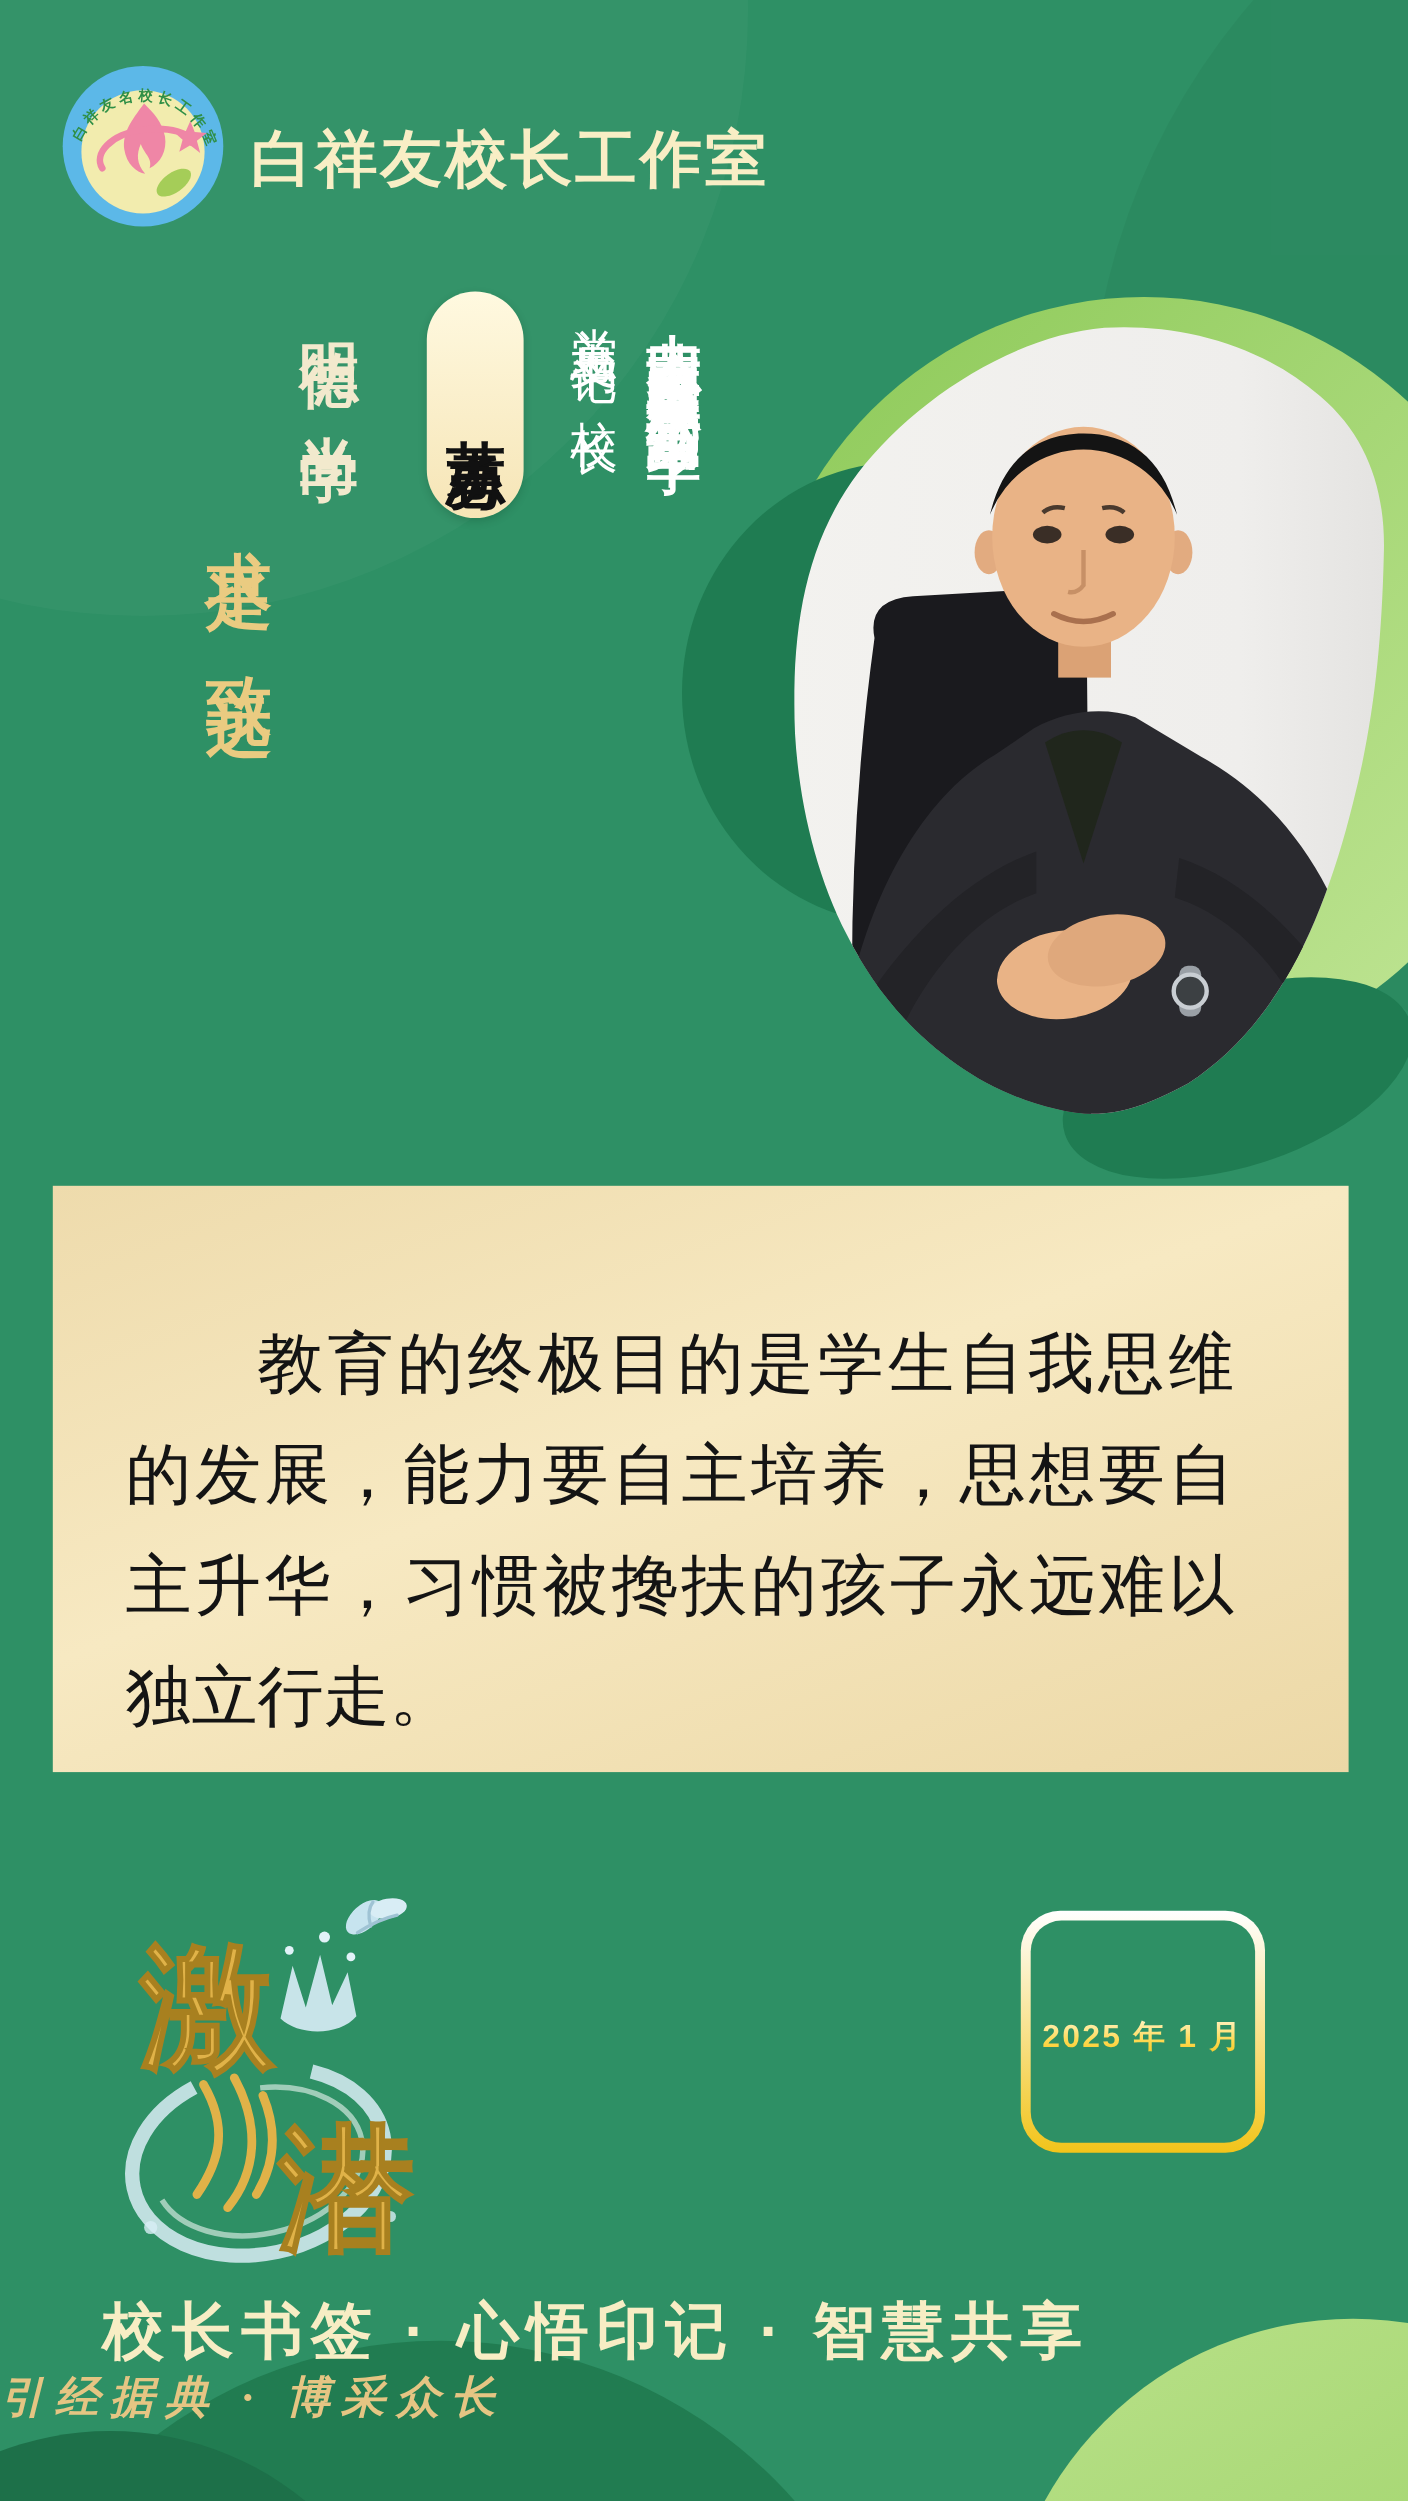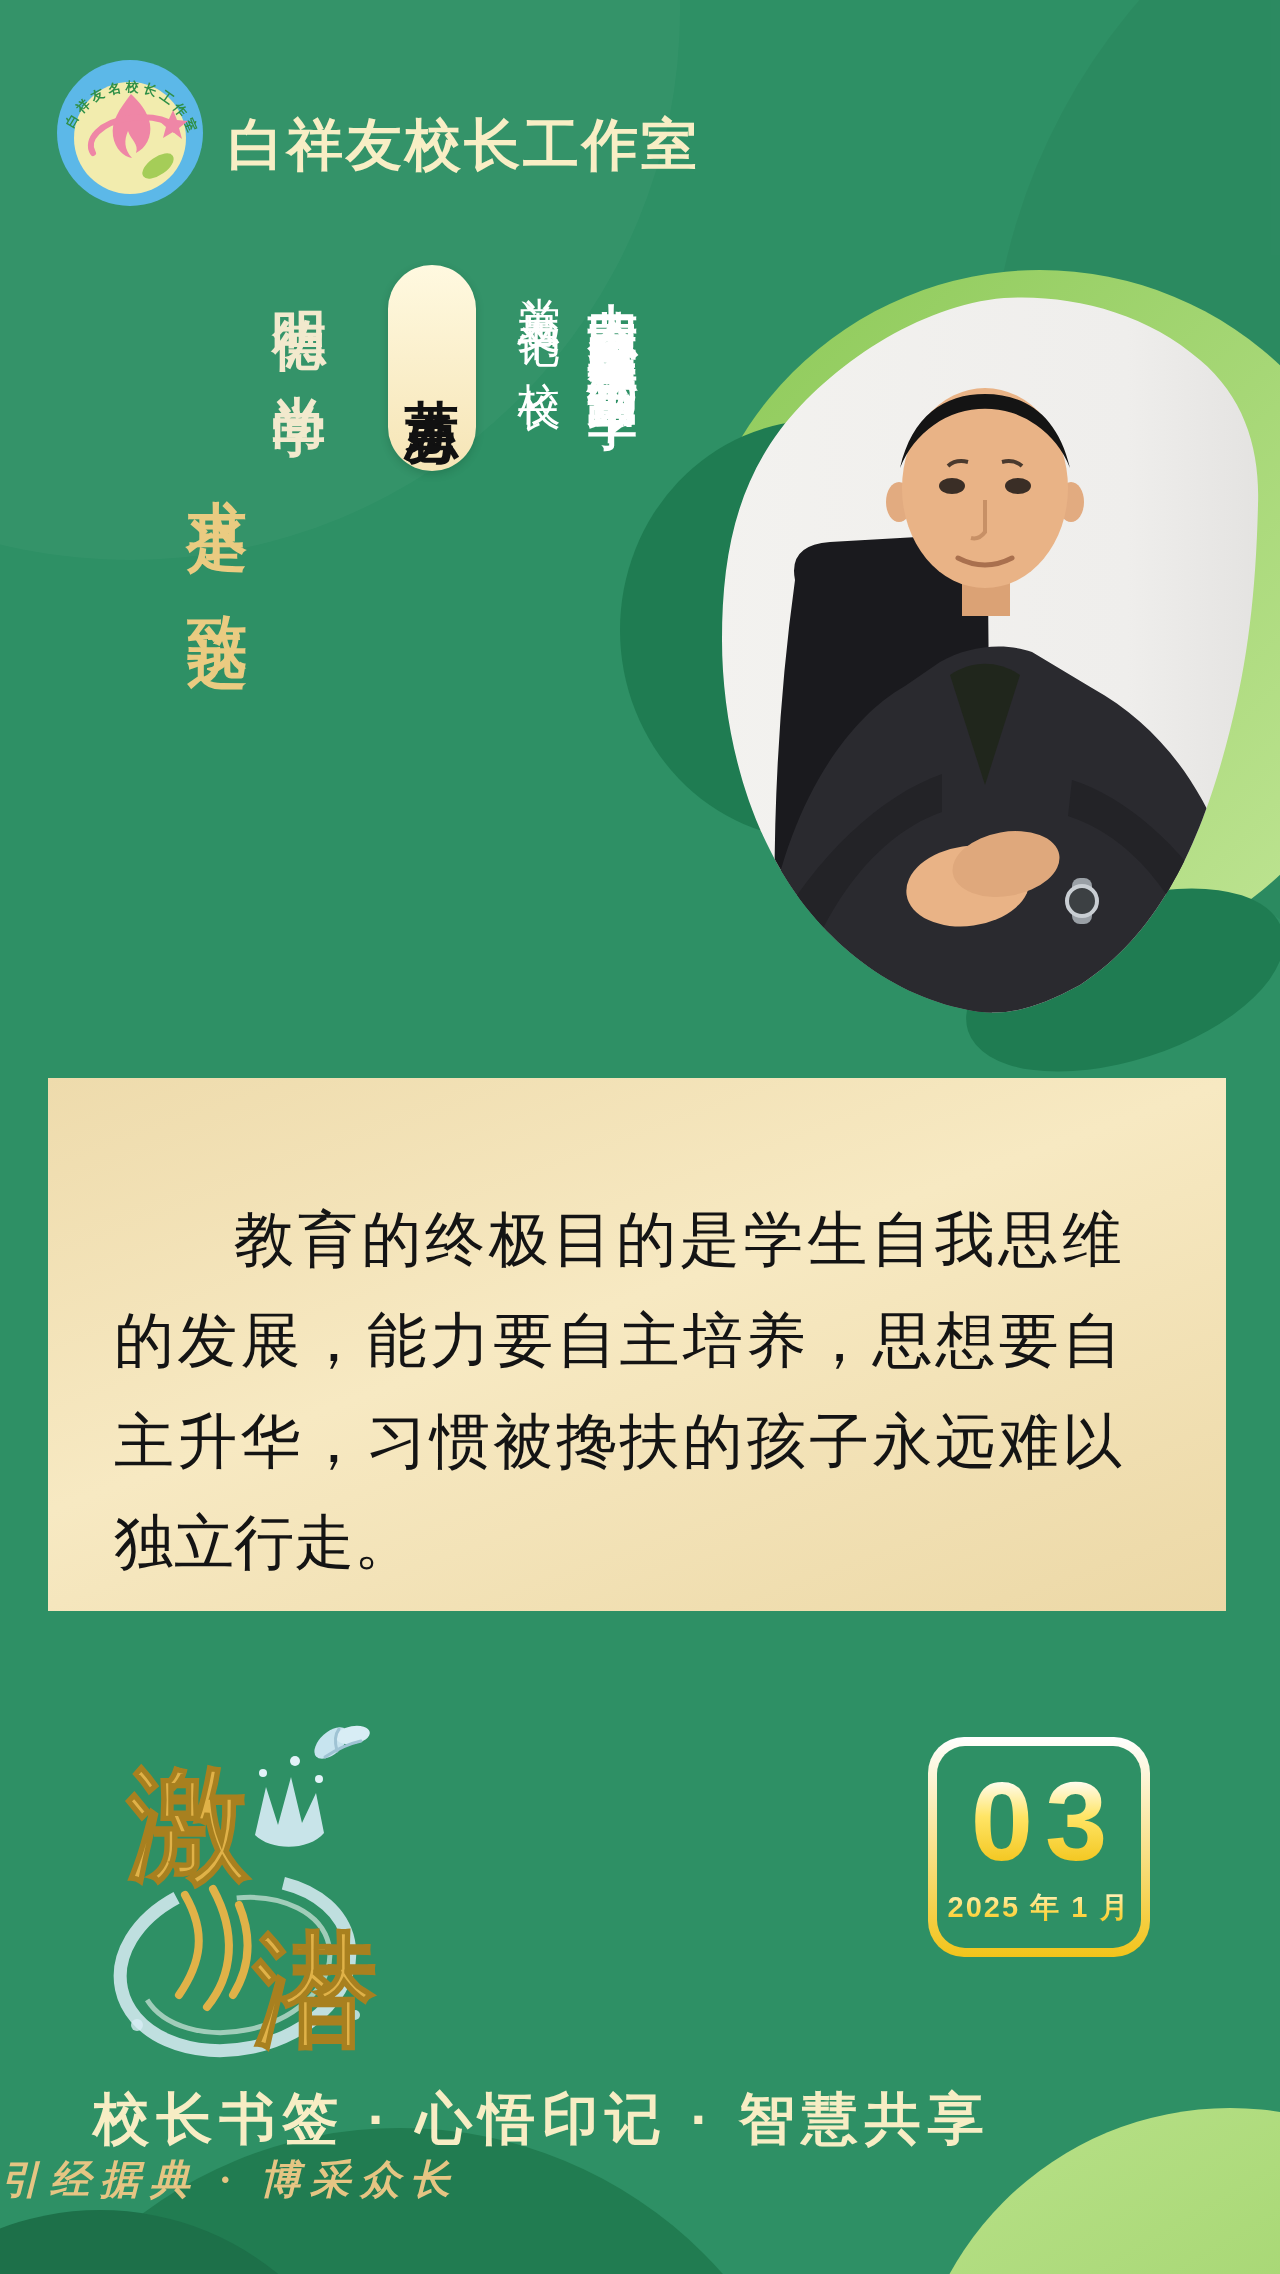--- a/index.html
+++ b/index.html
@@ -180,21 +180,20 @@
       <path d="M100,200 C122,238 116,268 94,300"></path>
       <path d="M128,194 C152,238 148,280 122,312"></path>
       <path d="M154,210 C168,244 164,274 148,300"></path>
     </g>
     <text x="42" y="172" font-size="124" font-weight="bold" fill="#e0b248" stroke="#a8801f" stroke-width="1.5" font-family="Liberation Serif,serif">激</text>
     <text x="168" y="338" font-size="124" font-weight="bold" fill="#e0b248" stroke="#a8801f" stroke-width="1.5" font-family="Liberation Serif,serif">潜</text>
   </svg>
 
   <div class="abs issue-box">
     <div class="issue-inner">
-      <div class="issue-number">03</div>
       <div class="issue-date">2025 年 1 月</div>
     </div>
   </div>
 
   <div class="abs tagline">校长书签 · 心悟印记 · 智慧共享</div>
   <div class="abs subline">引经据典 · 博采众长</div>
 
 </div>
 
 </body></html>

